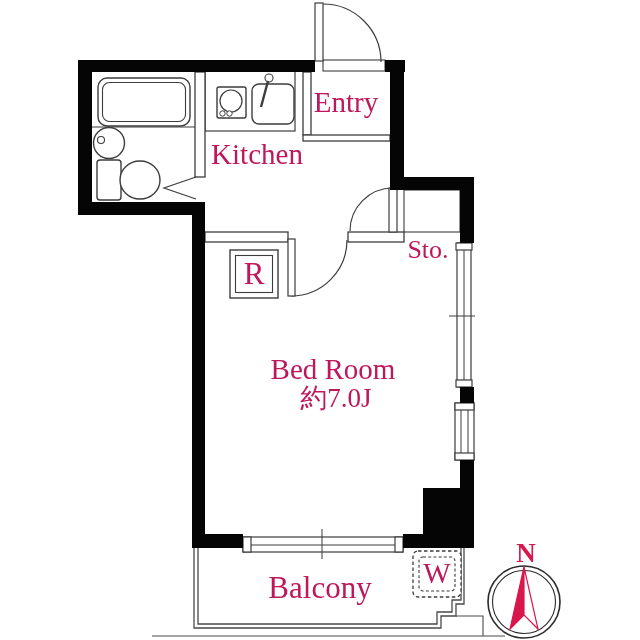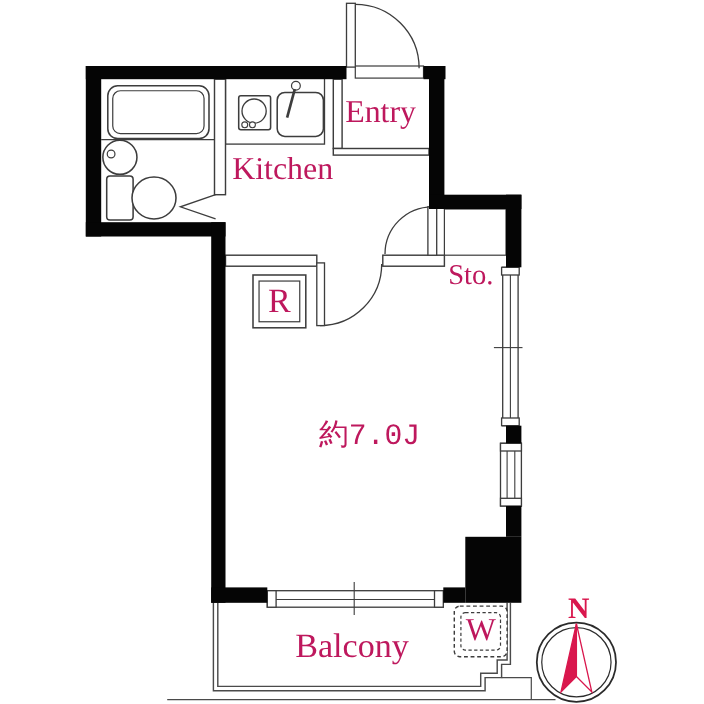--- a/index.html
+++ b/index.html
@@ -11,21 +11,21 @@
   .label {
     position:absolute; transform:translate(-50%,-50%);
     font-family:"Liberation Serif", serif; color:#be185d;
     white-space:nowrap; line-height:1;
   }
   .lbl-kitchen { left:257px; top:154px; font-size:29px; }
   .lbl-entry   { left:346px; top:102px; font-size:29px; }
   .lbl-sto     { left:428px; top:211px; font-size:26px;margin-top:39px; }
   .lbl-r       { left:254px; top:273px; font-size:31px; }
   .lbl-bedroom { left:333px; top:369px; font-size:29px; }
-  .lbl-size    { left:336px; top:398px; font-size:27px; font-family:Liberation Mono, monospace; }
+  .lbl-size    { left:336px; top:398px; font-size:27px; font-family:Liberation Serif, serif; }
   .lbl-balcony { left:320px; top:587px; font-size:31px; }
   .lbl-w       { left:437px; top:573px; font-size:29px; }
   .lbl-n       { left:526px; top:553px; font-size:27px; font-weight:bold; color:#d9174d; }
 </style>
 </head>
 <body>
 
 <div id="stage">
 
   <svg id="plan-svg" width="640" height="640" viewBox="0 0 640 640">
@@ -131,17 +131,18 @@
       <circle cx="524" cy="602" r="31.5" fill="none" stroke="#2b2b2b" stroke-width="1.1"></circle>
       <path d="M 524 567 L 510 629 L 524 615 Z" stroke-width="1.2" stroke="#d9174d" fill="#d9174d"></path>
       <path d="M 524 567 L 538 629 L 524 615 Z" fill="#ffffff" stroke-width="1.2" stroke="#d9174d"></path>
     </g>
   </svg>
 
   <div class="label lbl-kitchen">Kitchen</div>
   <div class="label lbl-entry">Entry</div>
   <div class="label lbl-sto">Sto.</div>
   <div class="label lbl-r">R</div>
+  <div class="label lbl-bedroom">Bed Room</div>
   <div class="label lbl-size">約7.0J</div>
   <div class="label lbl-balcony">Balcony</div>
   <div class="label lbl-w">W</div>
   <div class="label lbl-n">N</div>
 </div>
 
 </body></html>

